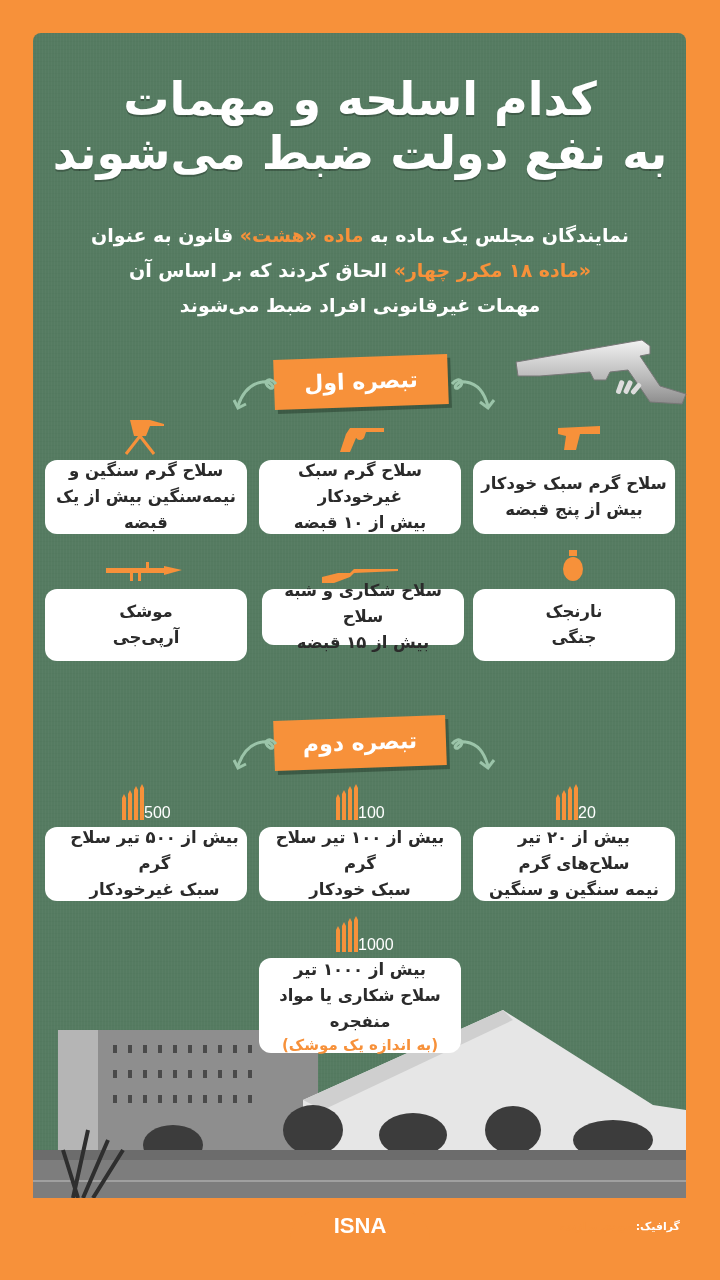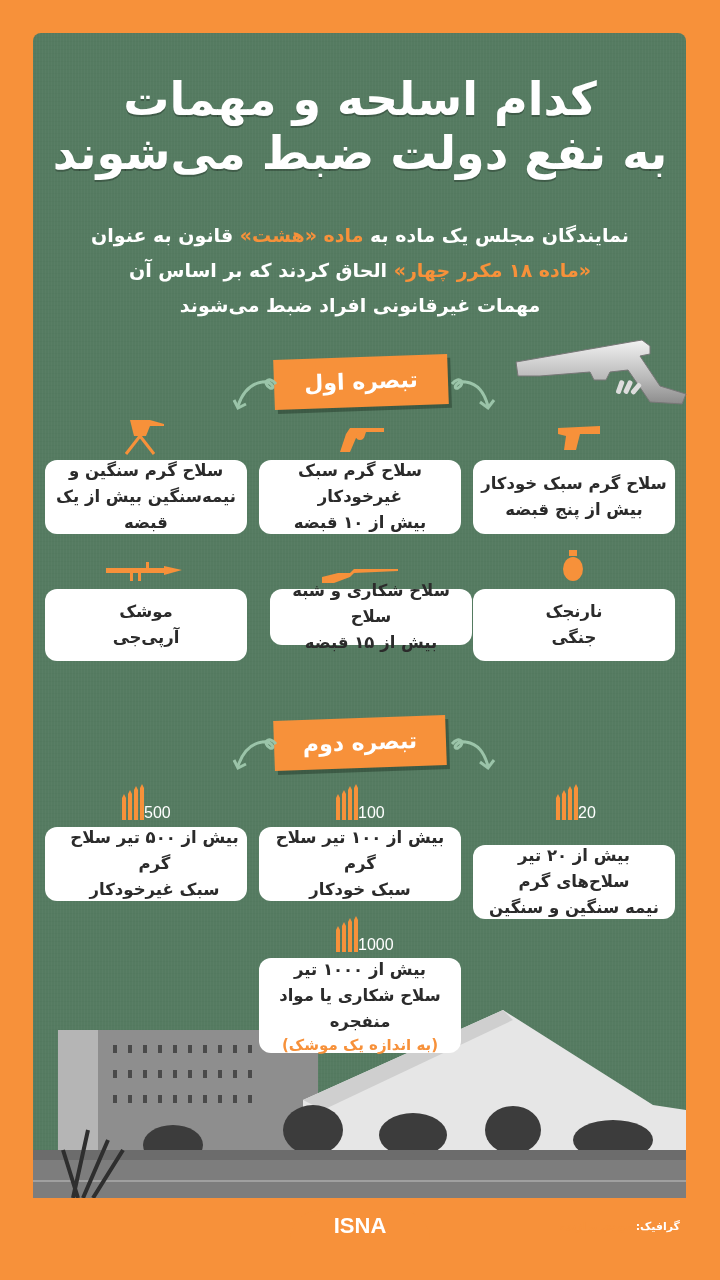--- a/index.html
+++ b/index.html
@@ -203,21 +203,21 @@
   <path d="M60 6 L78 10 L60 15 Z" fill="#f7913a"></path>
   <rect x="26" y="13" width="3" height="8" fill="#f7913a"></rect>
   <rect x="34" y="13" width="3" height="8" fill="#f7913a"></rect>
   <rect x="42" y="2" width="3" height="6" fill="#f7913a"></rect>
 </svg>
 
 <div class="card" style="left:473px; top:589px; width:202px; height:72px;">
   <div>نارنجک</div>
   <div>جنگی</div>
 </div>
-<div class="card" style="left:270px; top:589px; width:202px; height:56px;">
+<div class="card" style="left:262px; top:589px; width:202px; height:56px;">
   <div>سلاح شکاری و شبه سلاح</div>
   <div>بیش از ۱۵ قبضه</div>
 </div>
 <div class="card" style="left:45px; top:589px; width:202px; height:72px;">
   <div>موشک</div>
   <div>آرپی‌جی</div>
 </div>
 
 <div class="tag tag-2">تبصره دوم</div>
 <svg class="curl" style="left:232px; top:730px;" viewBox="0 0 60 50">
@@ -241,21 +241,21 @@
   </svg>
   <span class="num">100</span>
 </div>
 <div class="ammo" style="left:120px; top:784px;">
   <svg width="24" height="36" viewBox="0 0 24 36">
     <path d="M2 36 L2 14 L4 10 L6 14 L6 36 Z M8 36 L8 10 L10 6 L12 10 L12 36 Z M14 36 L14 6 L16 2 L18 6 L18 36 Z M20 36 L20 4 L22 0 L24 4 L24 36 Z" fill="#f7913a"></path>
   </svg>
   <span class="num">500</span>
 </div>
 
-<div class="card" style="left:473px; top:827px; width:202px; height:74px;margin-top:18px;">
+<div class="card" style="left:473px; top:827px; width:202px; height:74px;">
   <div>بیش از ۲۰ تیر سلاح‌های گرم</div>
   <div>نیمه سنگین و سنگین</div>
 </div>
 <div class="card" style="left:259px; top:827px; width:202px; height:74px;">
   <div>بیش از ۱۰۰ تیر سلاح گرم</div>
   <div>سبک خودکار</div>
 </div>
 <div class="card" style="left:45px; top:827px; width:202px; height:74px;padding-left:23px;">
   <div>بیش از ۵۰۰ تیر سلاح گرم</div>
   <div>سبک غیرخودکار</div>

